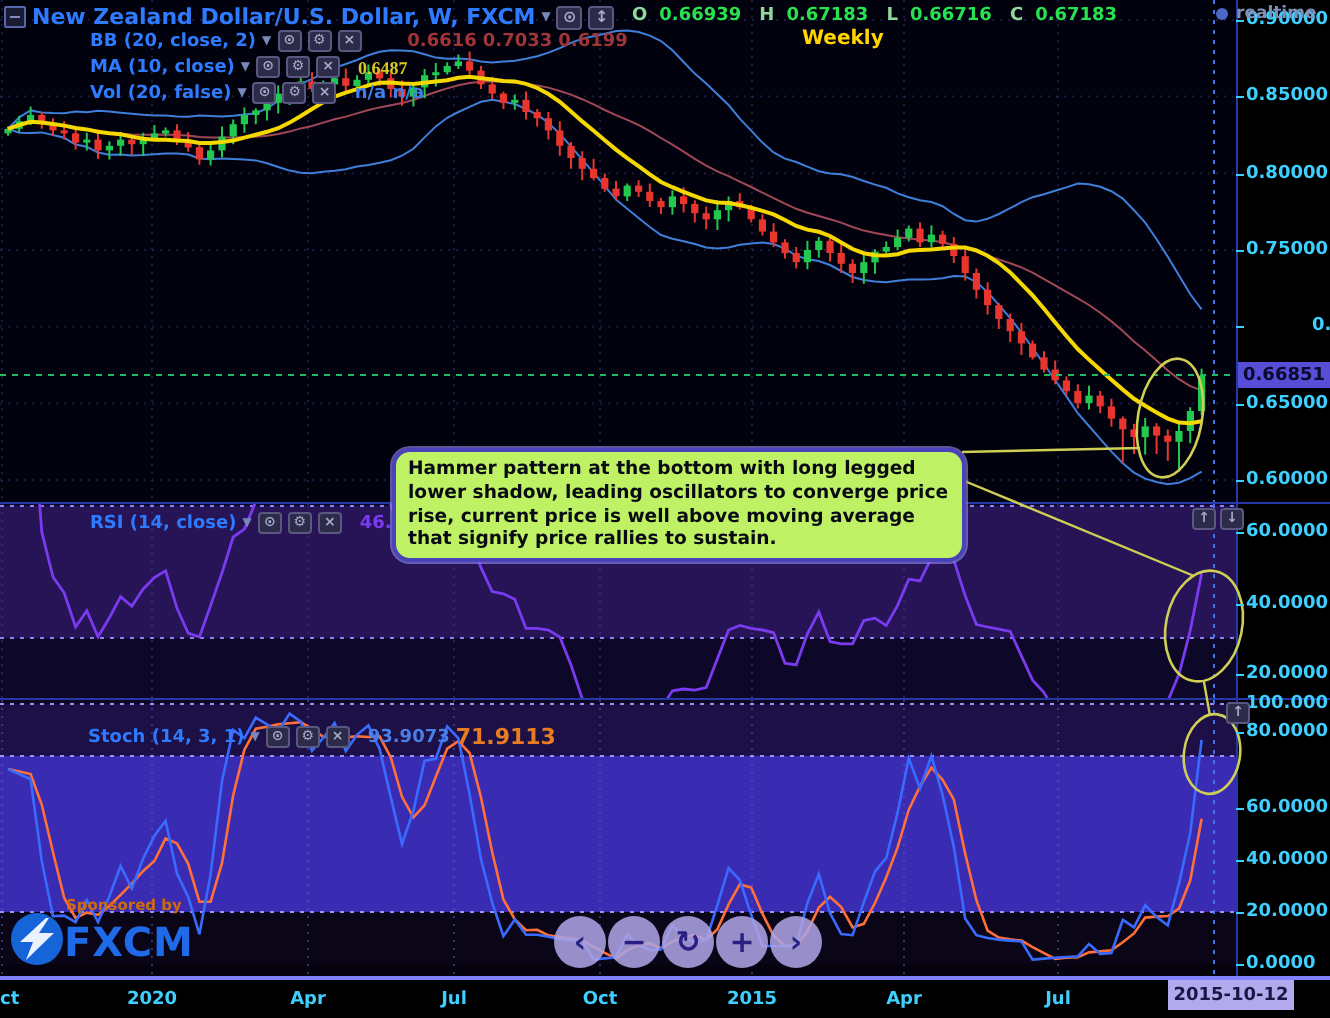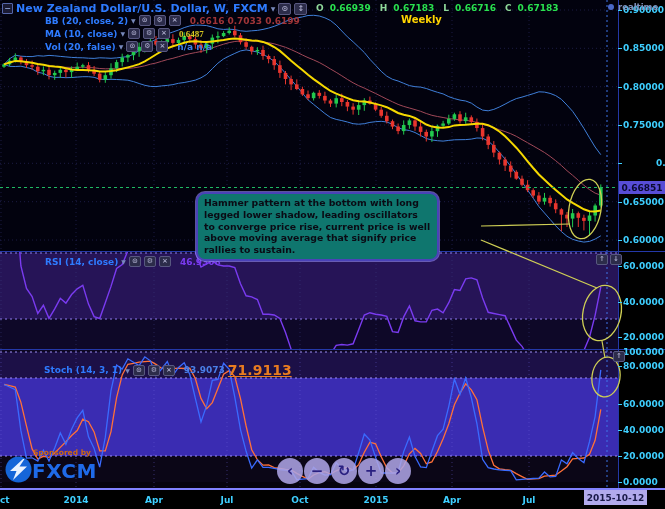--- a/index.html
+++ b/index.html
@@ -22,34 +22,34 @@
   .collapsebox{display:inline-flex;align-items:center;justify-content:center;width:11px;height:11px;
         background:#1a1a33;border:1px solid #5566aa;color:#8899cc;font-size:8px;border-radius:1px;}
   .ohlc{font-size:9px;}
   .ohlc .k{color:#8fd89a;margin-left:6px;}
   .ohlc .v{color:#29e14f;margin-left:3px;}
   .bbv{color:#a03538;font-size:9px;}
   .mav{color:#d8c820;font-size:9px;font-family:Liberation Serif, serif;}
   .volv{color:#3f7fe8;font-size:9px;}
   .rsiv{color:#7a3bf0;font-size:9px;}
   .stk{color:#4a7fe8;font-size:9px;}
-  .std{color:#e87c20;font-size:14px;text-decoration:underline;}
+  .std{color:#e87c20;font-size:11px;}
   .weekly{position:absolute;left:401px;top:14px;color:#ffd400;font-size:10px;z-index:10;}
   .realtime{position:absolute;left:608px;top:2px;display:flex;align-items:center;gap:4px;
             color:#7e90ba;font-size:8.5px;z-index:10;}
   .rtdot{width:6px;height:6px;border-radius:50%;background:#4a68c8;}
   .pricelab{position:absolute;left:623px;color:#3ecfff;font-size:9px;z-index:9;}
   .pricelab::before{content:"";position:absolute;left:-5px;top:50%;width:4px;height:1px;background:#3ecfff;}
   .timelab{position:absolute;top:495px;color:#3ecfff;font-size:9px;z-index:9;transform:translateX(-50%);}
   .timestrip{position:absolute;left:0;top:490px;width:665px;height:19px;background:#000;z-index:7;}
   .pricetag{position:absolute;left:619px;width:46px;height:13px;background:#584dd6;color:#0a0a30;
             font-size:9px;display:flex;align-items:center;justify-content:center;z-index:11;}
   .datetag{position:absolute;left:584px;top:490px;width:63px;height:15px;background:#b2aaec;color:#191947;
             font-size:9px;display:flex;align-items:center;justify-content:center;z-index:11;}
-  .annotation{position:absolute;left:196px;top:192px;width:243px;background:#0f766e;color:#0a0a14;
+  .annotation{position:absolute;left:196px;top:224px;width:287px;background:#bef264;color:#0a0a14;
             font-size:9.3px;line-height:1.27;padding:3px 6px;border-radius:9px;
             border:2px solid #4a42b8;box-shadow:0 0 0 1px rgba(140,130,230,.65);z-index:12;}
   .overlay{position:absolute;left:0;top:0;z-index:6;pointer-events:none;}
   .navrow{position:absolute;left:277px;top:458px;display:flex;gap:1px;z-index:13;}
   .navbtn{width:26px;height:26px;border-radius:50%;background:rgba(172,163,228,.88);color:#2a2080;
           font-size:15px;font-weight:bold;display:flex;align-items:center;justify-content:center;
           border:none;padding:0;font-family:inherit;}
   .sponsored{position:absolute;left:33px;top:448px;color:#cc6a10;font-size:7.5px;z-index:13;}
   .logorow{position:absolute;left:5px;top:456px;display:flex;align-items:flex-end;gap:0;z-index:13;}
   .fxcmtext{color:#1f6ae8;font-size:20px;font-weight:800;letter-spacing:.5px;}
@@ -268,21 +268,21 @@
     <span>realtime</span>
   </div>
   <div class="weekly">Weekly</div>
 
   <div class="row" style="left:3px;top:15px">
     <span class="sym">BB (20, close, 2)</span>
     <span class="caret">▼</span>
     <span class="ibox small">⊙</span>
     <span class="ibox small">⚙</span>
     <span class="ibox small">×</span>
-    <span class="bbv" style="margin-left:6px">0.6616</span>
+    <span class="bbv" style="margin-left:20px">0.6616</span>
     <span class="bbv">0.7033</span>
     <span class="bbv">0.6199</span>
   </div>
   <div class="row" style="left:3px;top:28px">
     <span class="sym">MA (10, close)</span>
     <span class="caret">▼</span>
     <span class="ibox small">⊙</span>
     <span class="ibox small">⚙</span>
     <span class="ibox small">×</span>
     <span class="mav" style="margin-left:6px">0.6487</span>
@@ -343,21 +343,21 @@
   <div id="stoch-axis">
       <div class="pricelab" style="top: 347px;">100.000</div>
       <div class="pricelab" style="top: 361px;">80.0000</div>
       <div class="pricelab" style="top: 399px;">60.0000</div>
       <div class="pricelab" style="top: 425px;">40.0000</div>
       <div class="pricelab" style="top: 451px;">20.0000</div>
       <div class="pricelab" style="top: 477px;">0.0000</div>
     </div>
   <div id="time-labels">
       <div class="timelab" style="left: 1px;">Oct</div>
-      <div class="timelab" style="left: 76px;">2014</div>
+      <div class="timelab" style="left: 76px;">2020</div>
       <div class="timelab" style="left: 154px;">Apr</div>
       <div class="timelab" style="left: 227px;">Jul</div>
       <div class="timelab" style="left: 300px;">Oct</div>
       <div class="timelab" style="left: 376px;">2015</div>
       <div class="timelab" style="left: 452px;">Apr</div>
       <div class="timelab" style="left: 529px;">Jul</div>
     </div>
 
   <div class="pricetag" id="price-tag" style="top: 181px;">0.66851</div>
   <div class="datetag">2015-10-12</div>

